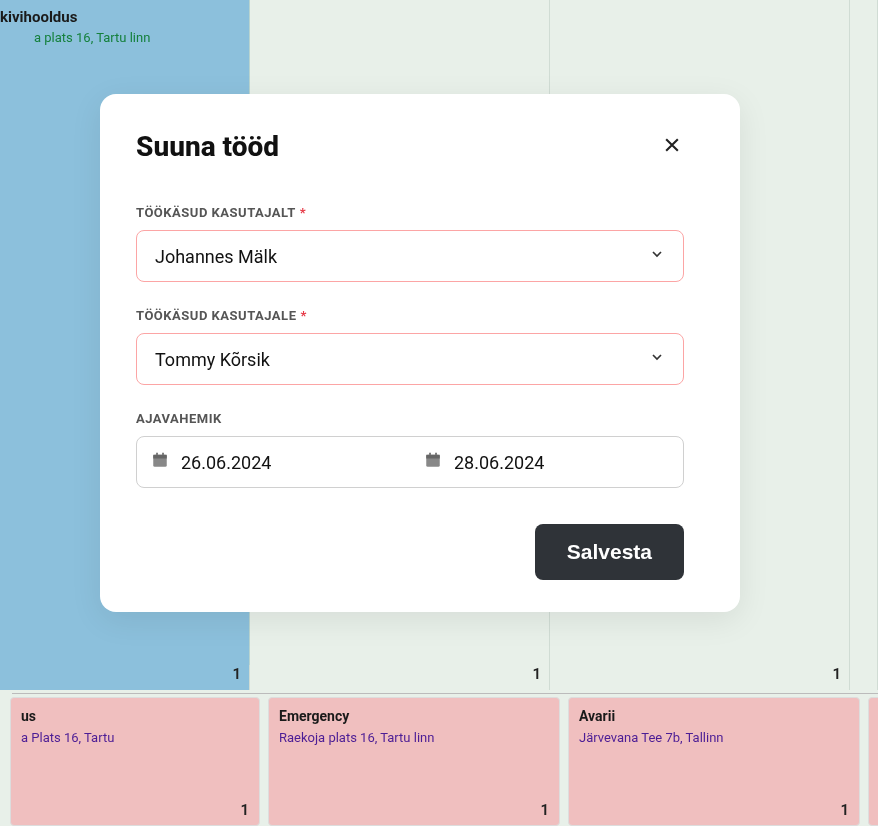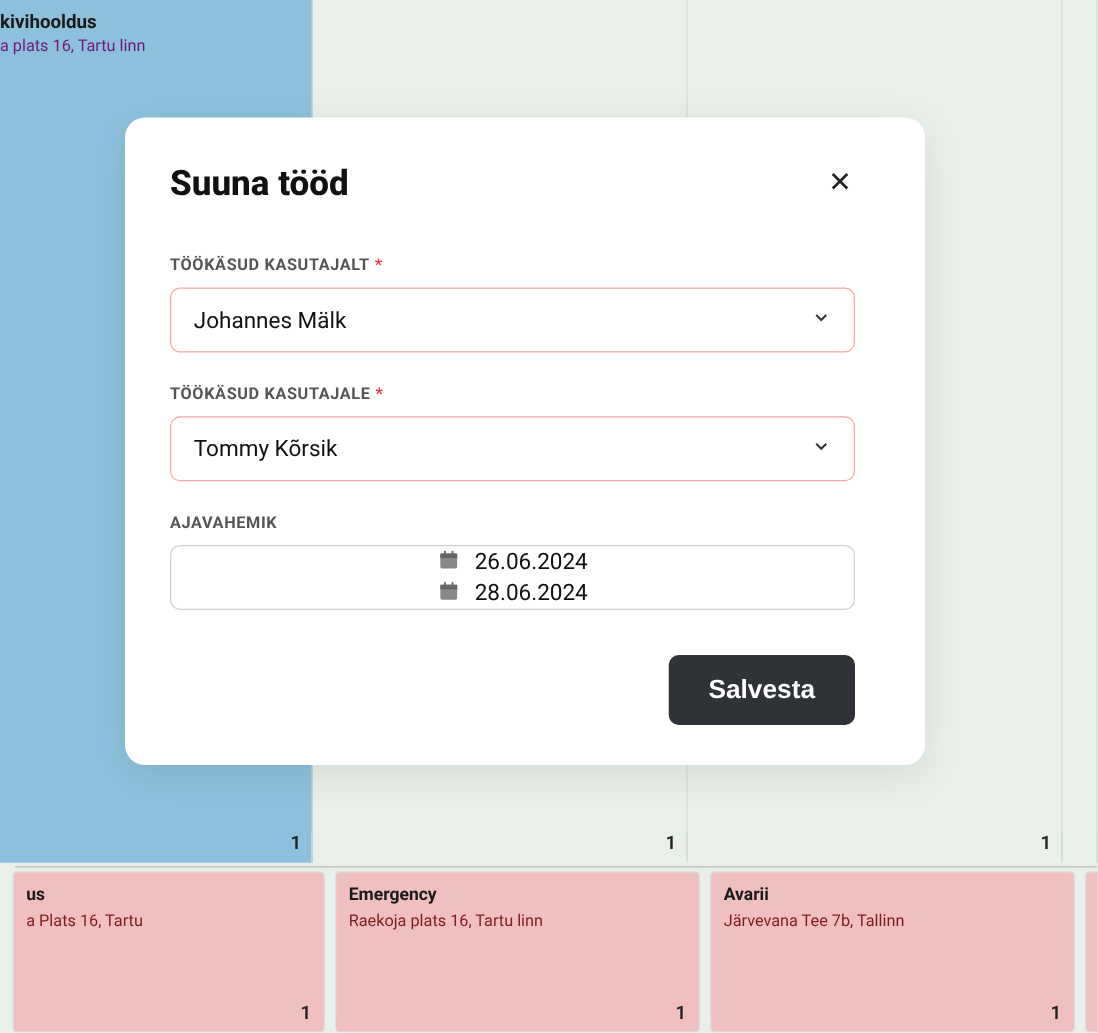--- a/index.html
+++ b/index.html
@@ -42,21 +42,22 @@
     }
 
     .bg-top-card .title {
       font-size: 15px;
       font-weight: 700;
       margin-bottom: 4px;
     }
 
     .bg-top-card .addr {
       font-size: 13px;
-      color: #701a75;
+      color: #15803d;
+      margin-left: 34px;
     }
 
     .bg-green-cols {
       position: absolute;
       top: 0;
       left: 250px;
       right: 0;
       height: 690px;
       display: flex;
     }
@@ -124,21 +125,21 @@
     .task-card .title {
       font-size: 14px;
       font-weight: 700;
       color: #1a1a1a;
       margin-bottom: 6px;
       white-space: nowrap;
     }
 
     .task-card .addr {
       font-size: 13px;
-      color: #7f1d1d;
+      color: #4c1d95;
       white-space: nowrap;
     }
 
     .task-card .badge {
       position: absolute;
       bottom: 6px;
       right: 10px;
       font-size: 15px;
       font-weight: 600;
       color: #222;
@@ -236,21 +237,20 @@
     }
 
     .date-range {
       width: 100%;
       height: 52px;
       border: 1px solid #d0d0d0;
       border-radius: 8px;
       display: flex;
       align-items: center;
       background: #fff;
-      flex-direction: column;
     }
 
     .date-half {
       flex: 1;
       display: flex;
       align-items: center;
       padding: 0 14px;
       gap: 12px;
       cursor: pointer;
     }

